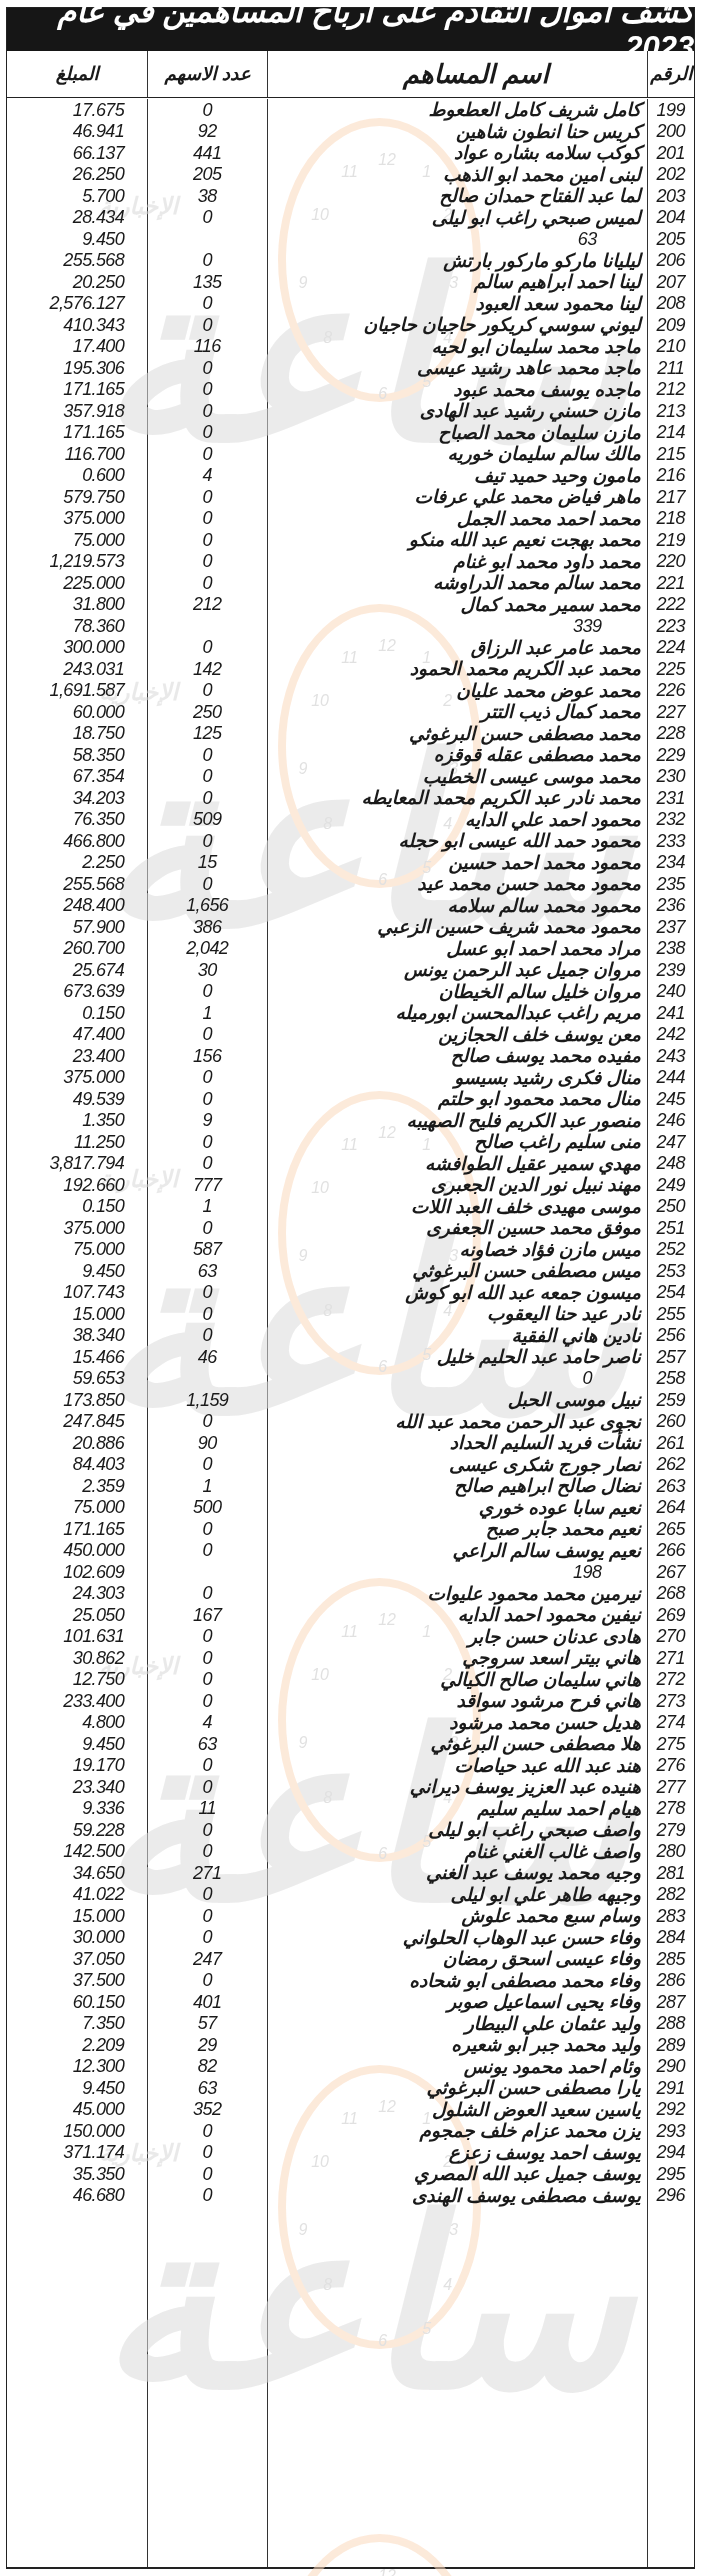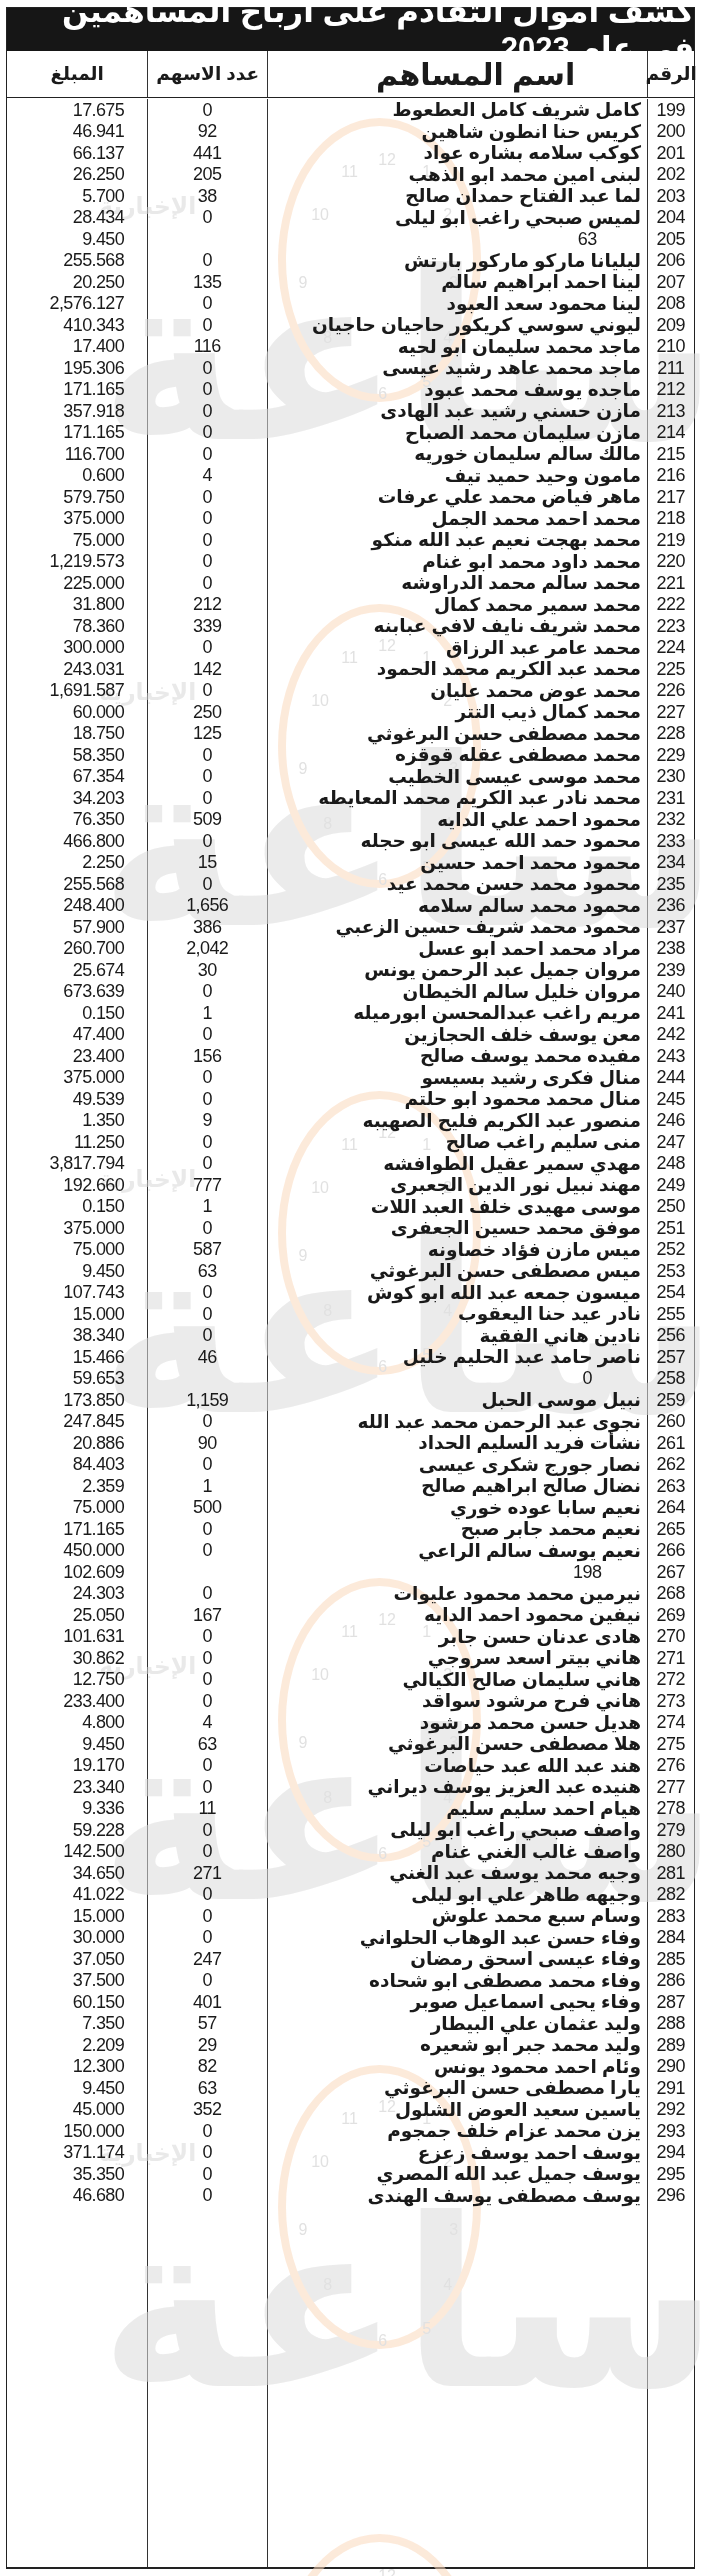--- a/index.html
+++ b/index.html
@@ -1,32 +1,32 @@
 <!DOCTYPE html>
 <html style="font-size:10px"><head>
 <meta charset="utf-8">
 <style>
   html, body { margin: 0; padding: 0; background: #ffffff; }
   body { width: 703px; height: 2576px; position: relative; overflow: hidden;
          font-family: "Liberation Sans", "DejaVu Sans", sans-serif; color: #1a1a1a; }
   .sheet { position: absolute; left: 6.2px; top: 7.4px; width: 689px; height: 2562px;
            border: 1.2px solid #222; border-right-width: 1.8px; border-bottom-width: 2.5px;
-           box-sizing: border-box; background: #fff; }
+           box-sizing: border-box; background: #fff; font-style: italic; }
   .title-bar { position: absolute; left: 0; top: 0; right: 0; height: 43px; background: #161616;
                color: #fff; display: flex; align-items: center; justify-content: center;
                direction: rtl; font-weight: bold; font-size: 31px; letter-spacing: 0px; }
   .header-row { position: absolute; left: 0; right: 0; top: 43px; height: 46px;
                 border-bottom: 1.8px solid #222; direction: rtl; display: flex; }
   .hcell { height: 100%; display: flex; align-items: center; justify-content: center;
            font-weight: bold; font-size: 18.5px; box-sizing: border-box; }
   .col-no { width: 47px; border-left: 1.2px solid #333; }
   .col-name { width: 380px; border-left: 1.2px solid #333; }
   .col-shares { width: 120px; border-left: 1.2px solid #333; }
   .col-amount { flex: 1; }
-  .hcell.col-name { font-size: 30px; padding-left: 36px; }
+  .hcell.col-name { font-size: 26px; padding-left: 36px; }
   .body { position: absolute; left: 0; right: 0; top: 91px; bottom: 0; direction: rtl; }
   .col-lines { position: absolute; top: 0; bottom: 0; width: 1.2px; background: #333; }
   .row { display: flex; height: 21.5px; align-items: center; position: relative; z-index: 2; }
   .cell { box-sizing: border-box; height: 100%; display: flex; align-items: center;
           font-size: 18px; font-weight: bold; white-space: nowrap; }
   .cell.col-no { width: 47px; justify-content: center; border-left: none; font-weight: normal;
                  font-family: "Liberation Sans Narrow", "Liberation Sans", sans-serif; letter-spacing: -0.6px; }
   .cell.col-name { width: 380px; justify-content: flex-start; padding-right: 6.2px; border-left: none;
                    font-size: 18.5px; }
   .cell.col-shares { width: 120px; justify-content: center; border-left: none; direction: ltr;
@@ -248,21 +248,20 @@
       <div class="row">
     <div class="cell col-no">222</div>
     <div class="cell col-name">محمد سمير محمد كمال</div>
     <div class="cell col-shares">212</div>
     <div class="cell col-amount">
           <span>31.800</span>
         </div>
   </div>
       <div class="row">
     <div class="cell col-no">223</div>
-    <div class="cell col-name">محمد شريف نايف لافي عبابنه</div>
     <div class="cell col-shares">339</div>
     <div class="cell col-amount">
           <span>78.360</span>
         </div>
   </div>
       <div class="row">
     <div class="cell col-no">224</div>
     <div class="cell col-name">محمد عامر عبد الرزاق</div>
     <div class="cell col-shares">0</div>
     <div class="cell col-amount">

